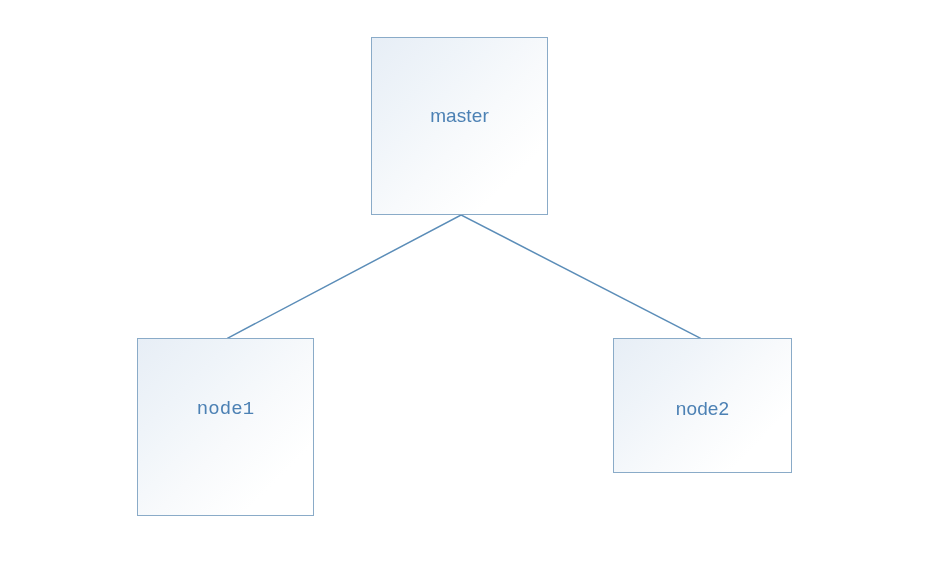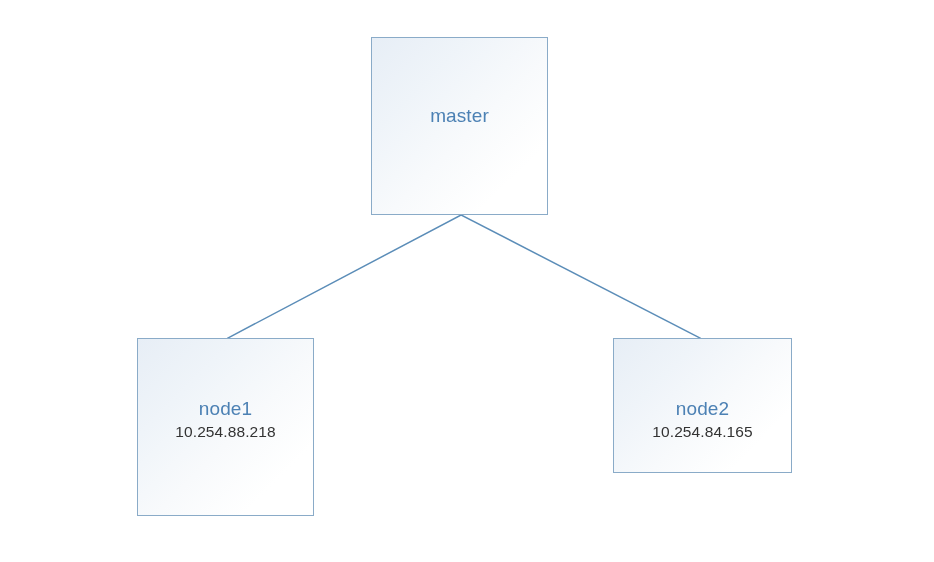--- a/index.html
+++ b/index.html
@@ -30,34 +30,36 @@
   }
   .node-box {
     position: absolute;
     box-sizing: border-box;
     border: 1px solid #8aabc8;
     background: linear-gradient(135deg, #e7eef6 0%, #eff4f9 28%, #f8fafc 55%, #ffffff 80%, #ffffff 100%);
     display: flex;
     flex-direction: column;
     align-items: center;
     justify-content: flex-start;
+    gap: 41px;
   }
   #node-master {
     left: 371px;
     top: 37px;
     width: 177px;
     height: 178px;
     padding-top: 66px;
   }
   #node-node1 {
     left: 137px;
     top: 338px;
     width: 177px;
     height: 178px;
     padding-top: 58px;
+    font-family: Liberation Mono, monospace;
   }
   #node-node2 {
     left: 613px;
     top: 338px;
     width: 179px;
     height: 178px;
     padding-top: 58px;
   }
   .node-name {
     color: #4c81b4;
@@ -83,21 +85,19 @@
     <line id="edge-master-node1" x1="461" y1="215" x2="228" y2="338" stroke="#5b8db8" stroke-width="1.5" stroke-linecap="square"></line>
     <line id="edge-master-node2" x1="461" y1="215" x2="700" y2="338" stroke="#5b8db8" stroke-width="1.5" stroke-linecap="square"></line>
   </svg>
 
   <div id="node-master" class="node-box" style="left: 371px; top: 37px; width: 177px; height: 178px;">
     <span class="node-name">master</span>
   </div>
 
   <div id="node-node1" class="node-box" style="left: 137px; top: 338px; width: 177px; height: 178px;">
     <span class="node-name">node1</span>
-    <span class="node-ip">10.254.88.218</span>
   </div>
 
   <div id="node-node2" class="node-box" style="left: 613px; top: 338px; width: 179px; height: 135px;">
     <span class="node-name">node2</span>
-    <span class="node-ip">10.254.84.165</span>
   </div>
 
 </div>
 
 </body></html>

